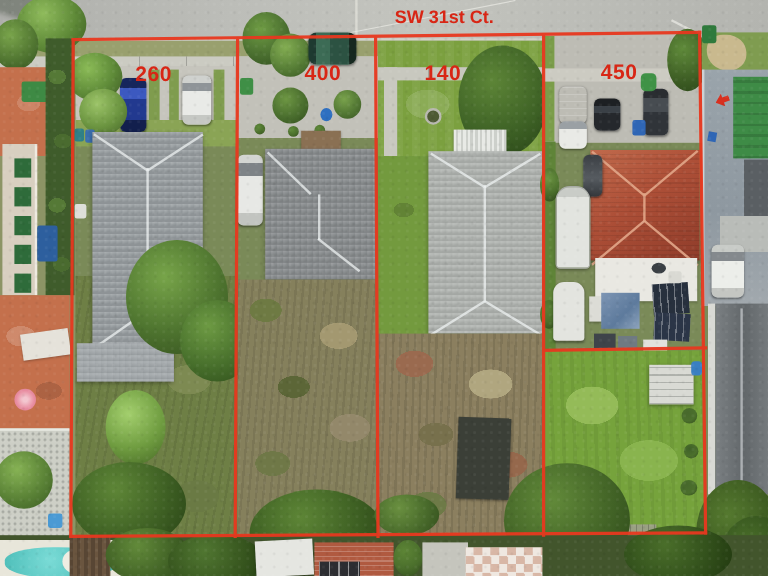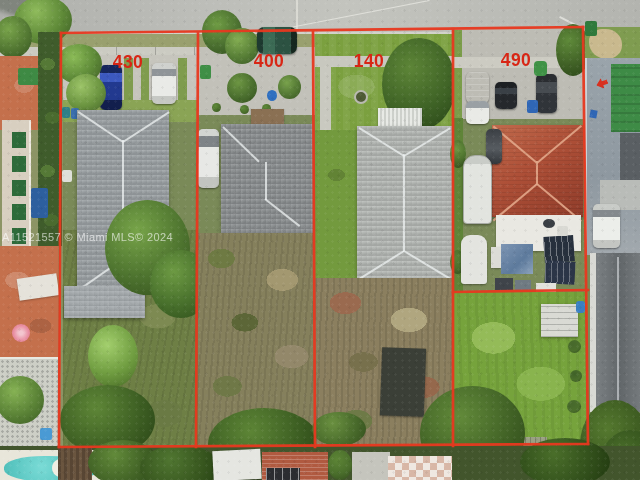--- a/index.html
+++ b/index.html
@@ -214,20 +214,20 @@
       <line x1="583" y1="27" x2="588" y2="444"></line>
       <line x1="588" y1="444" x2="59" y2="447"></line>
       <line x1="59" y1="447" x2="61" y2="33"></line>
       <line x1="198" y1="33" x2="196" y2="447"></line>
       <line x1="313" y1="32" x2="315" y2="447"></line>
       <line x1="453" y1="29" x2="453" y2="446"></line>
       <line x1="453" y1="292" x2="588" y2="290"></line>
     </g>
   </svg>
 
-  <div class="lot-label" style="left:128px;top:62px;">430</div>
+  <div class="street-label" style="left:329px;top:6px;">SW 31st Ct.</div>
+  <div class="lot-label" style="left:128px;top:62px;">260</div>
   <div class="lot-label" style="left:269px;top:61px;">400</div>
   <div class="lot-label" style="left:369px;top:61px;">140</div>
-  <div class="lot-label" style="left:516px;top:60px;">490</div>
-
-  <div class="watermark" style="left:2px;top:231px;">A11521557 © Miami MLS© 2024</div>
+  <div class="lot-label" style="left:516px;top:60px;">450</div>
+
 
 </div>
 
 </body></html>

